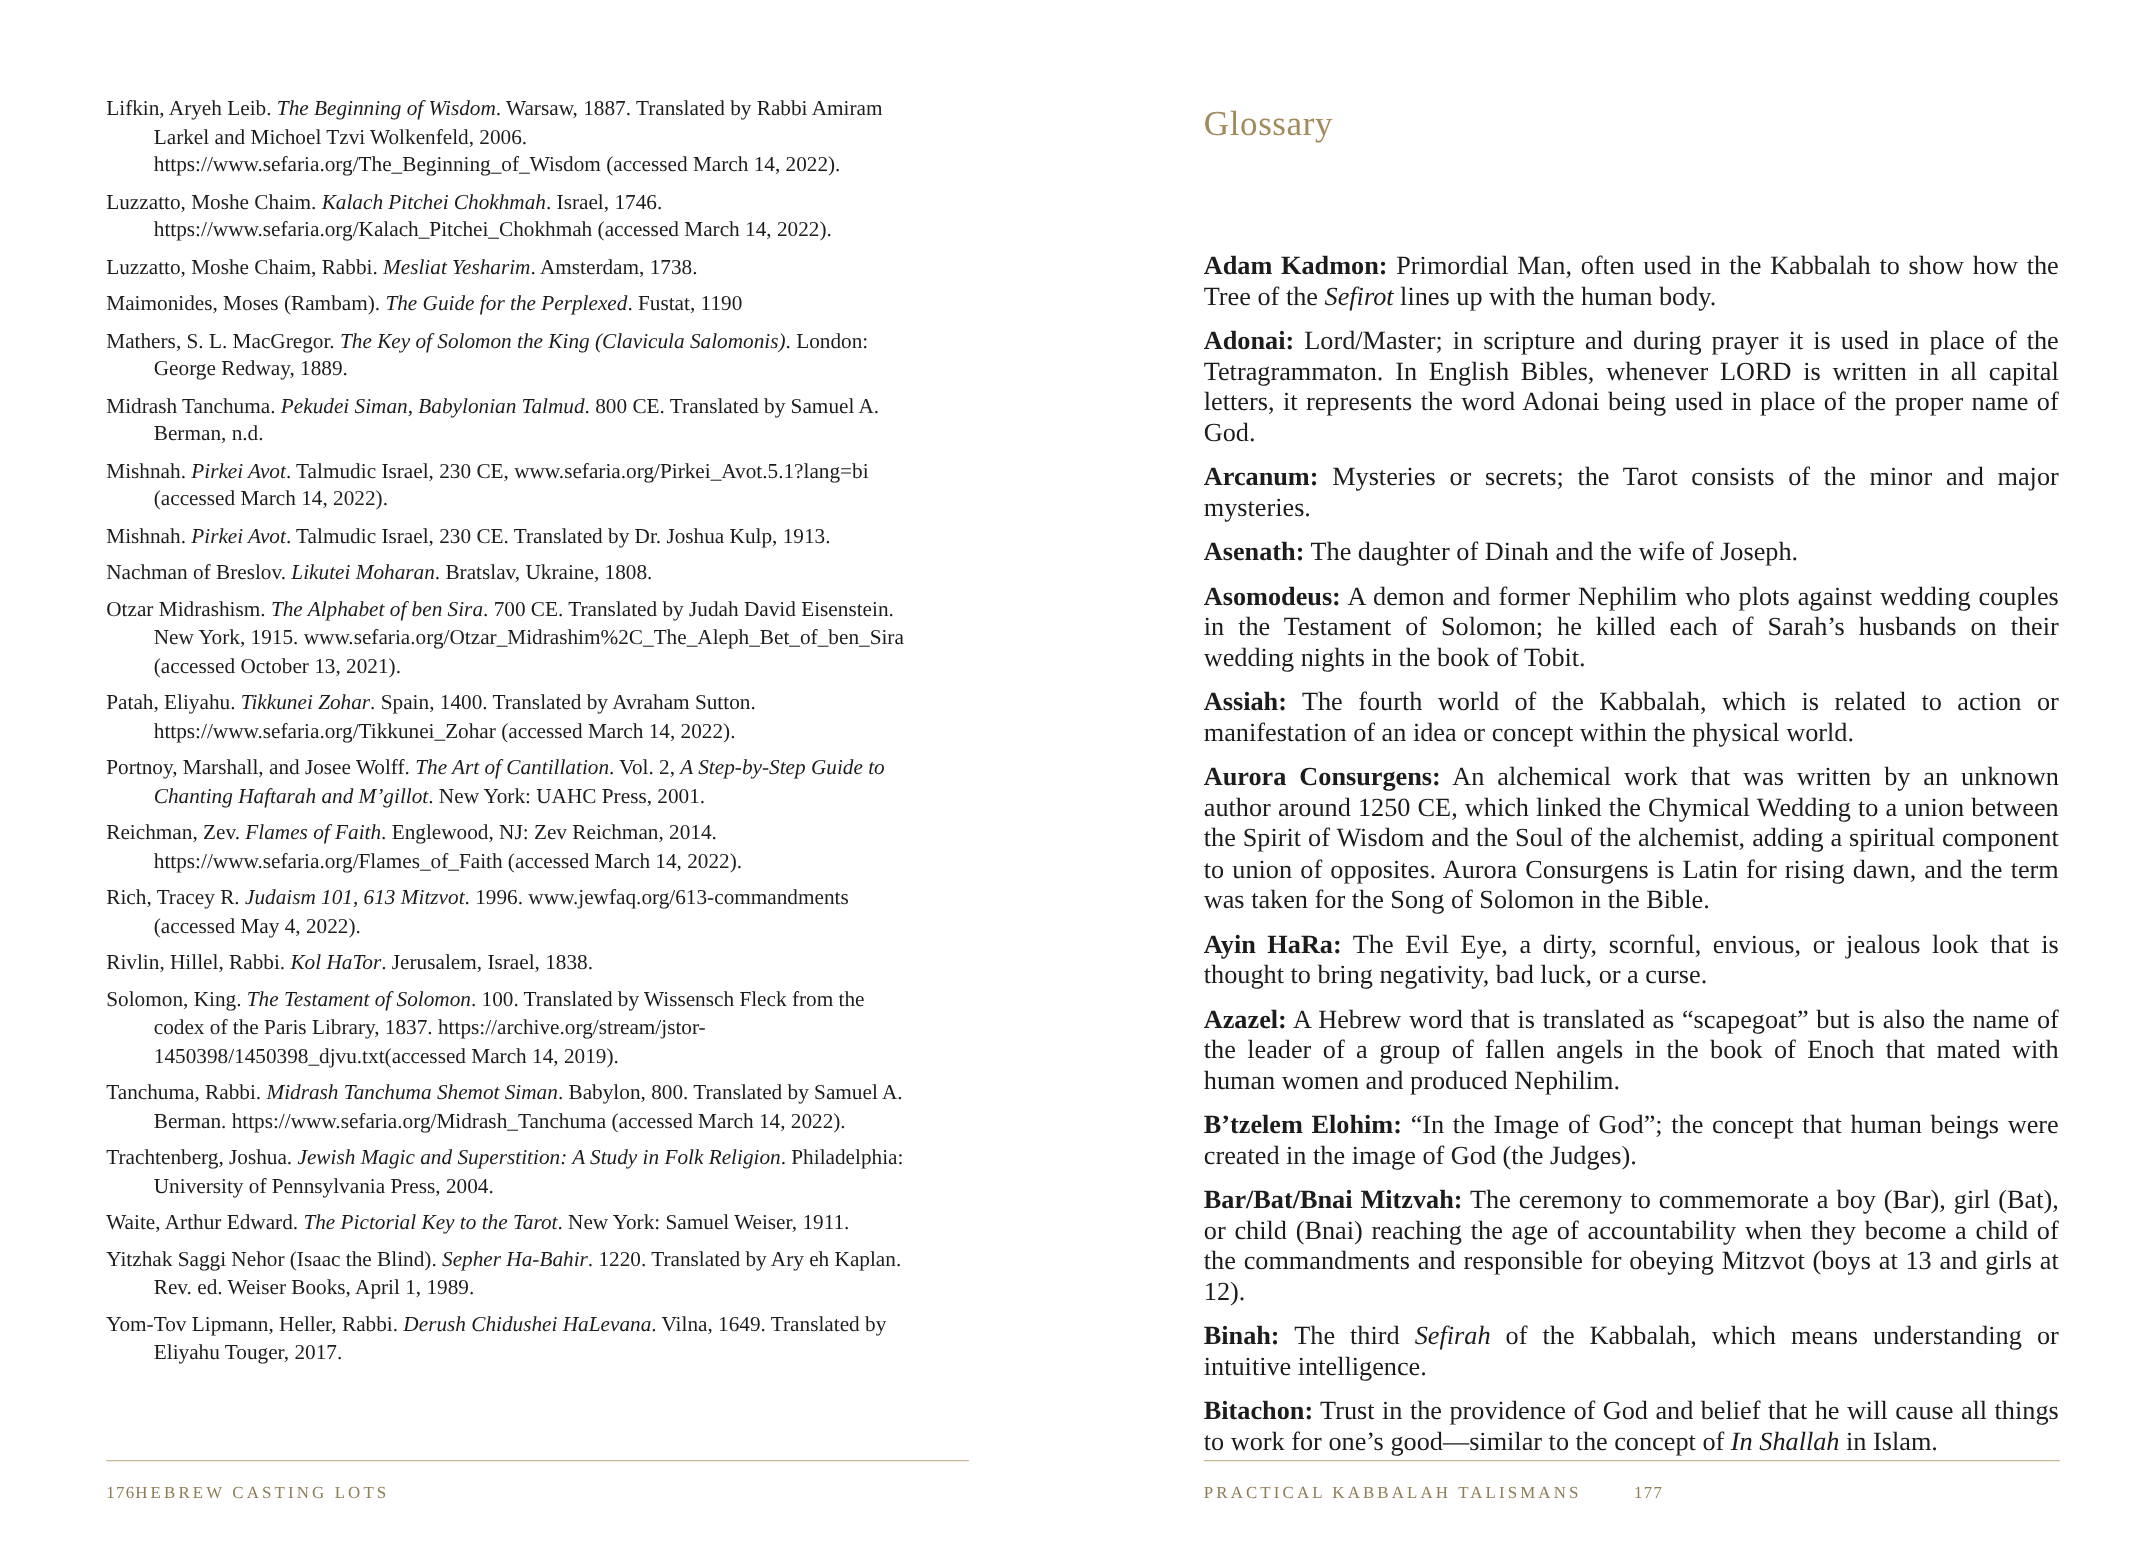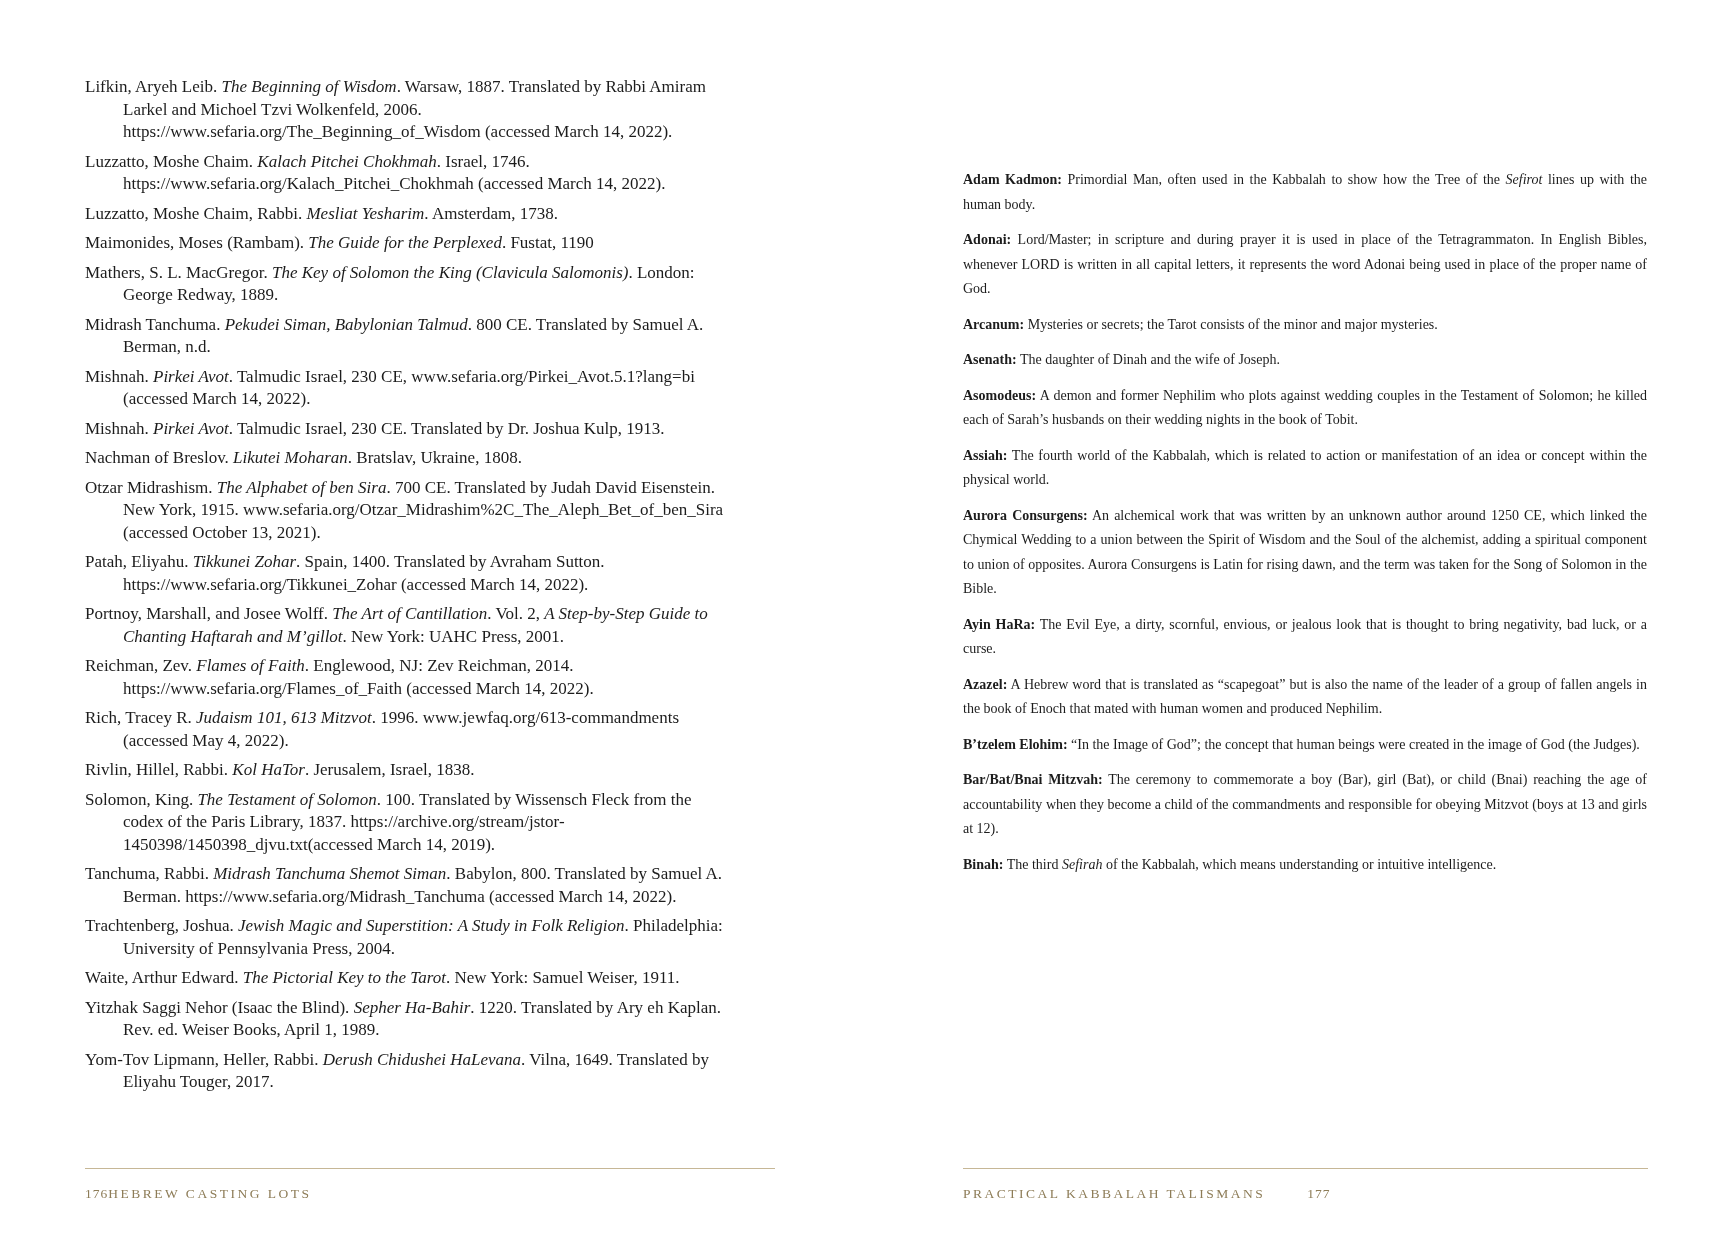--- a/index.html
+++ b/index.html
@@ -35,21 +35,21 @@
     width: 684px;
   }
   .glossary-title {
     font-size: 28px;
     color: #a28a5d;
     letter-spacing: 0.5px;
     font-weight: normal;
   }
   .glossary-list { margin-top: 84px; }
   .gloss-entry {
-    font-size: 14px;
+    font-size: 21px;
     line-height: 24.5px;
     text-align: justify;
     margin-bottom: 11px;
   }
   .gloss-entry b { font-weight: bold; }
   .gloss-entry i { font-style: italic; }
   .footer-left, .footer-right {
     position: absolute;
     top: 1168px;
   }
@@ -96,33 +96,35 @@
         <p class="bib-entry"><span>Solomon, King. </span><i>The Testament of Solomon</i><span>. 100. Translated by Wissensch Fleck from the codex of the Paris Library, 1837. https://archive.org/stream/jstor-1450398/1450398_djvu.txt(accessed March 14, 2019).</span></p>
         <p class="bib-entry"><span>Tanchuma, Rabbi. </span><i>Midrash Tanchuma Shemot Siman</i><span>. Babylon, 800. Translated by Samuel A. Berman. https://www.sefaria.org/Midrash_Tanchuma (accessed March 14, 2022).</span></p>
         <p class="bib-entry"><span>Trachtenberg, Joshua. </span><i>Jewish Magic and Superstition: A Study in Folk Religion</i><span>. Philadelphia: University of Pennsylvania Press, 2004.</span></p>
         <p class="bib-entry"><span>Waite, Arthur Edward. </span><i>The Pictorial Key to the Tarot</i><span>. New York: Samuel Weiser, 1911.</span></p>
         <p class="bib-entry"><span>Yitzhak Saggi Nehor (Isaac the Blind). </span><i>Sepher Ha-Bahir</i><span>. 1220. Translated by Ary eh Kaplan. Rev. ed. Weiser Books, April 1, 1989.</span></p>
         <p class="bib-entry"><span>Yom-Tov Lipmann, Heller, Rabbi. </span><i>Derush Chidushei HaLevana</i><span>. Vilna, 1649. Translated by Eliyahu Touger, 2017.</span></p>
       </div>
   </div>
 
   <div class="right-page">
+    <h1 class="glossary-title">Glossary</h1>
     <div class="glossary-list">
         <p class="gloss-entry"><b>Adam Kadmon:</b> <span>Primordial Man, often used in the Kabbalah to show how the Tree of the </span><i>Sefirot</i><span> lines up with the human body.</span></p>
         <p class="gloss-entry"><b>Adonai:</b> <span>Lord/Master; in scripture and during prayer it is used in place of the Tetragrammaton. In English Bibles, whenever LORD is written in all capital letters, it represents the word Adonai being used in place of the proper name of God.</span></p>
         <p class="gloss-entry"><b>Arcanum:</b> <span>Mysteries or secrets; the Tarot consists of the minor and major mysteries.</span></p>
         <p class="gloss-entry"><b>Asenath:</b> <span>The daughter of Dinah and the wife of Joseph.</span></p>
         <p class="gloss-entry"><b>Asomodeus:</b> <span>A demon and former Nephilim who plots against wedding couples in the Testament of Solomon; he killed each of Sarah’s husbands on their wedding nights in the book of Tobit.</span></p>
         <p class="gloss-entry"><b>Assiah:</b> <span>The fourth world of the Kabbalah, which is related to action or manifestation of an idea or concept within the physical world.</span></p>
         <p class="gloss-entry"><b>Aurora Consurgens:</b> <span>An alchemical work that was written by an unknown author around 1250 CE, which linked the Chymical Wedding to a union between the Spirit of Wisdom and the Soul of the alchemist, adding a spiritual component to union of opposites. Aurora Consurgens is Latin for rising dawn, and the term was taken for the Song of Solomon in the Bible.</span></p>
         <p class="gloss-entry"><b>Ayin HaRa:</b> <span>The Evil Eye, a dirty, scornful, envious, or jealous look that is thought to bring negativity, bad luck, or a curse.</span></p>
         <p class="gloss-entry"><b>Azazel:</b> <span>A Hebrew word that is translated as “scapegoat” but is also the name of the leader of a group of fallen angels in the book of Enoch that mated with human women and produced Nephilim.</span></p>
         <p class="gloss-entry"><b>B’tzelem Elohim:</b> <span>“In the Image of God”; the concept that human beings were created in the image of God (the Judges).</span></p>
         <p class="gloss-entry"><b>Bar/Bat/Bnai Mitzvah:</b> <span>The ceremony to commemorate a boy (Bar), girl (Bat), or child (Bnai) reaching the age of accountability when they become a child of the commandments and responsible for obeying Mitzvot (boys at 13 and girls at 12).</span></p>
         <p class="gloss-entry"><b>Binah:</b> <span>The third </span><i>Sefirah</i><span> of the Kabbalah, which means understanding or intuitive intelligence.</span></p>
+        <p class="gloss-entry"><b>Bitachon:</b> <span>Trust in the providence of God and belief that he will cause all things to work for one’s good—similar to the concept of </span><i>In Shallah</i><span> in Islam.</span></p>
       </div>
   </div>
 
   <div class="footer-left">
     <div class="footer-rule"></div>
     <div class="footer-row">
       <span class="page-number">176</span>
       <span class="running-title">HEBREW CASTING LOTS</span>
     </div>
   </div>

